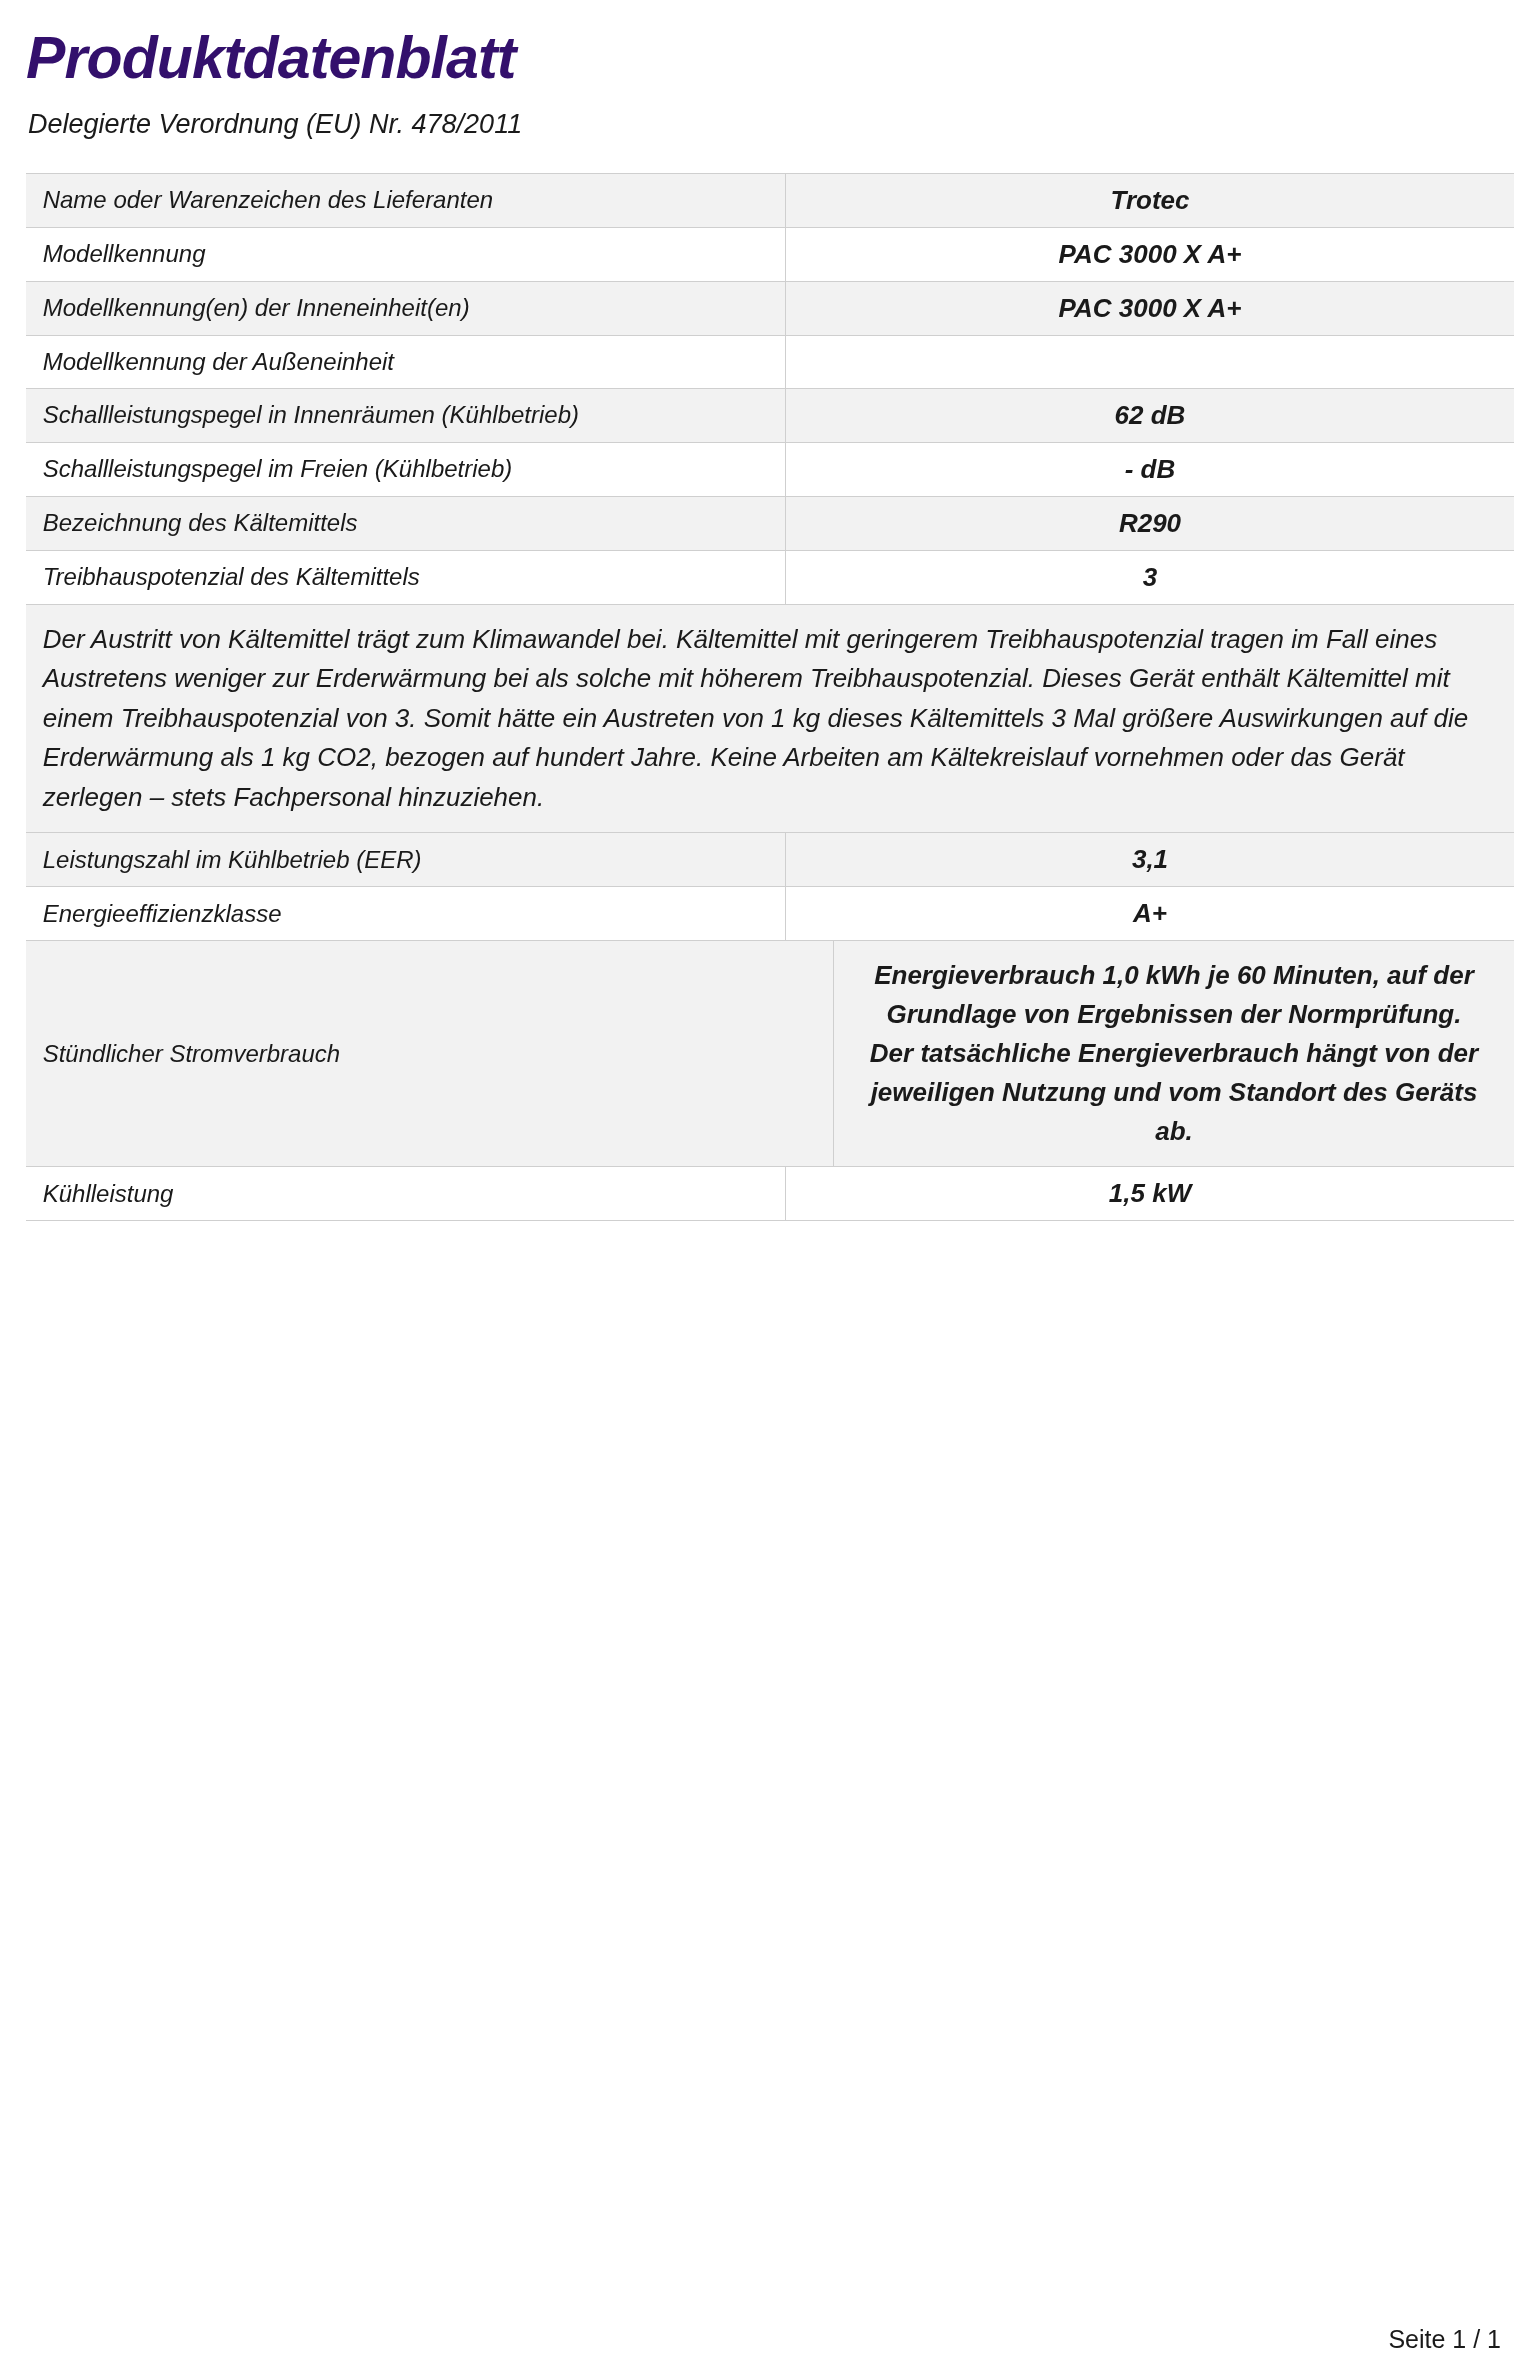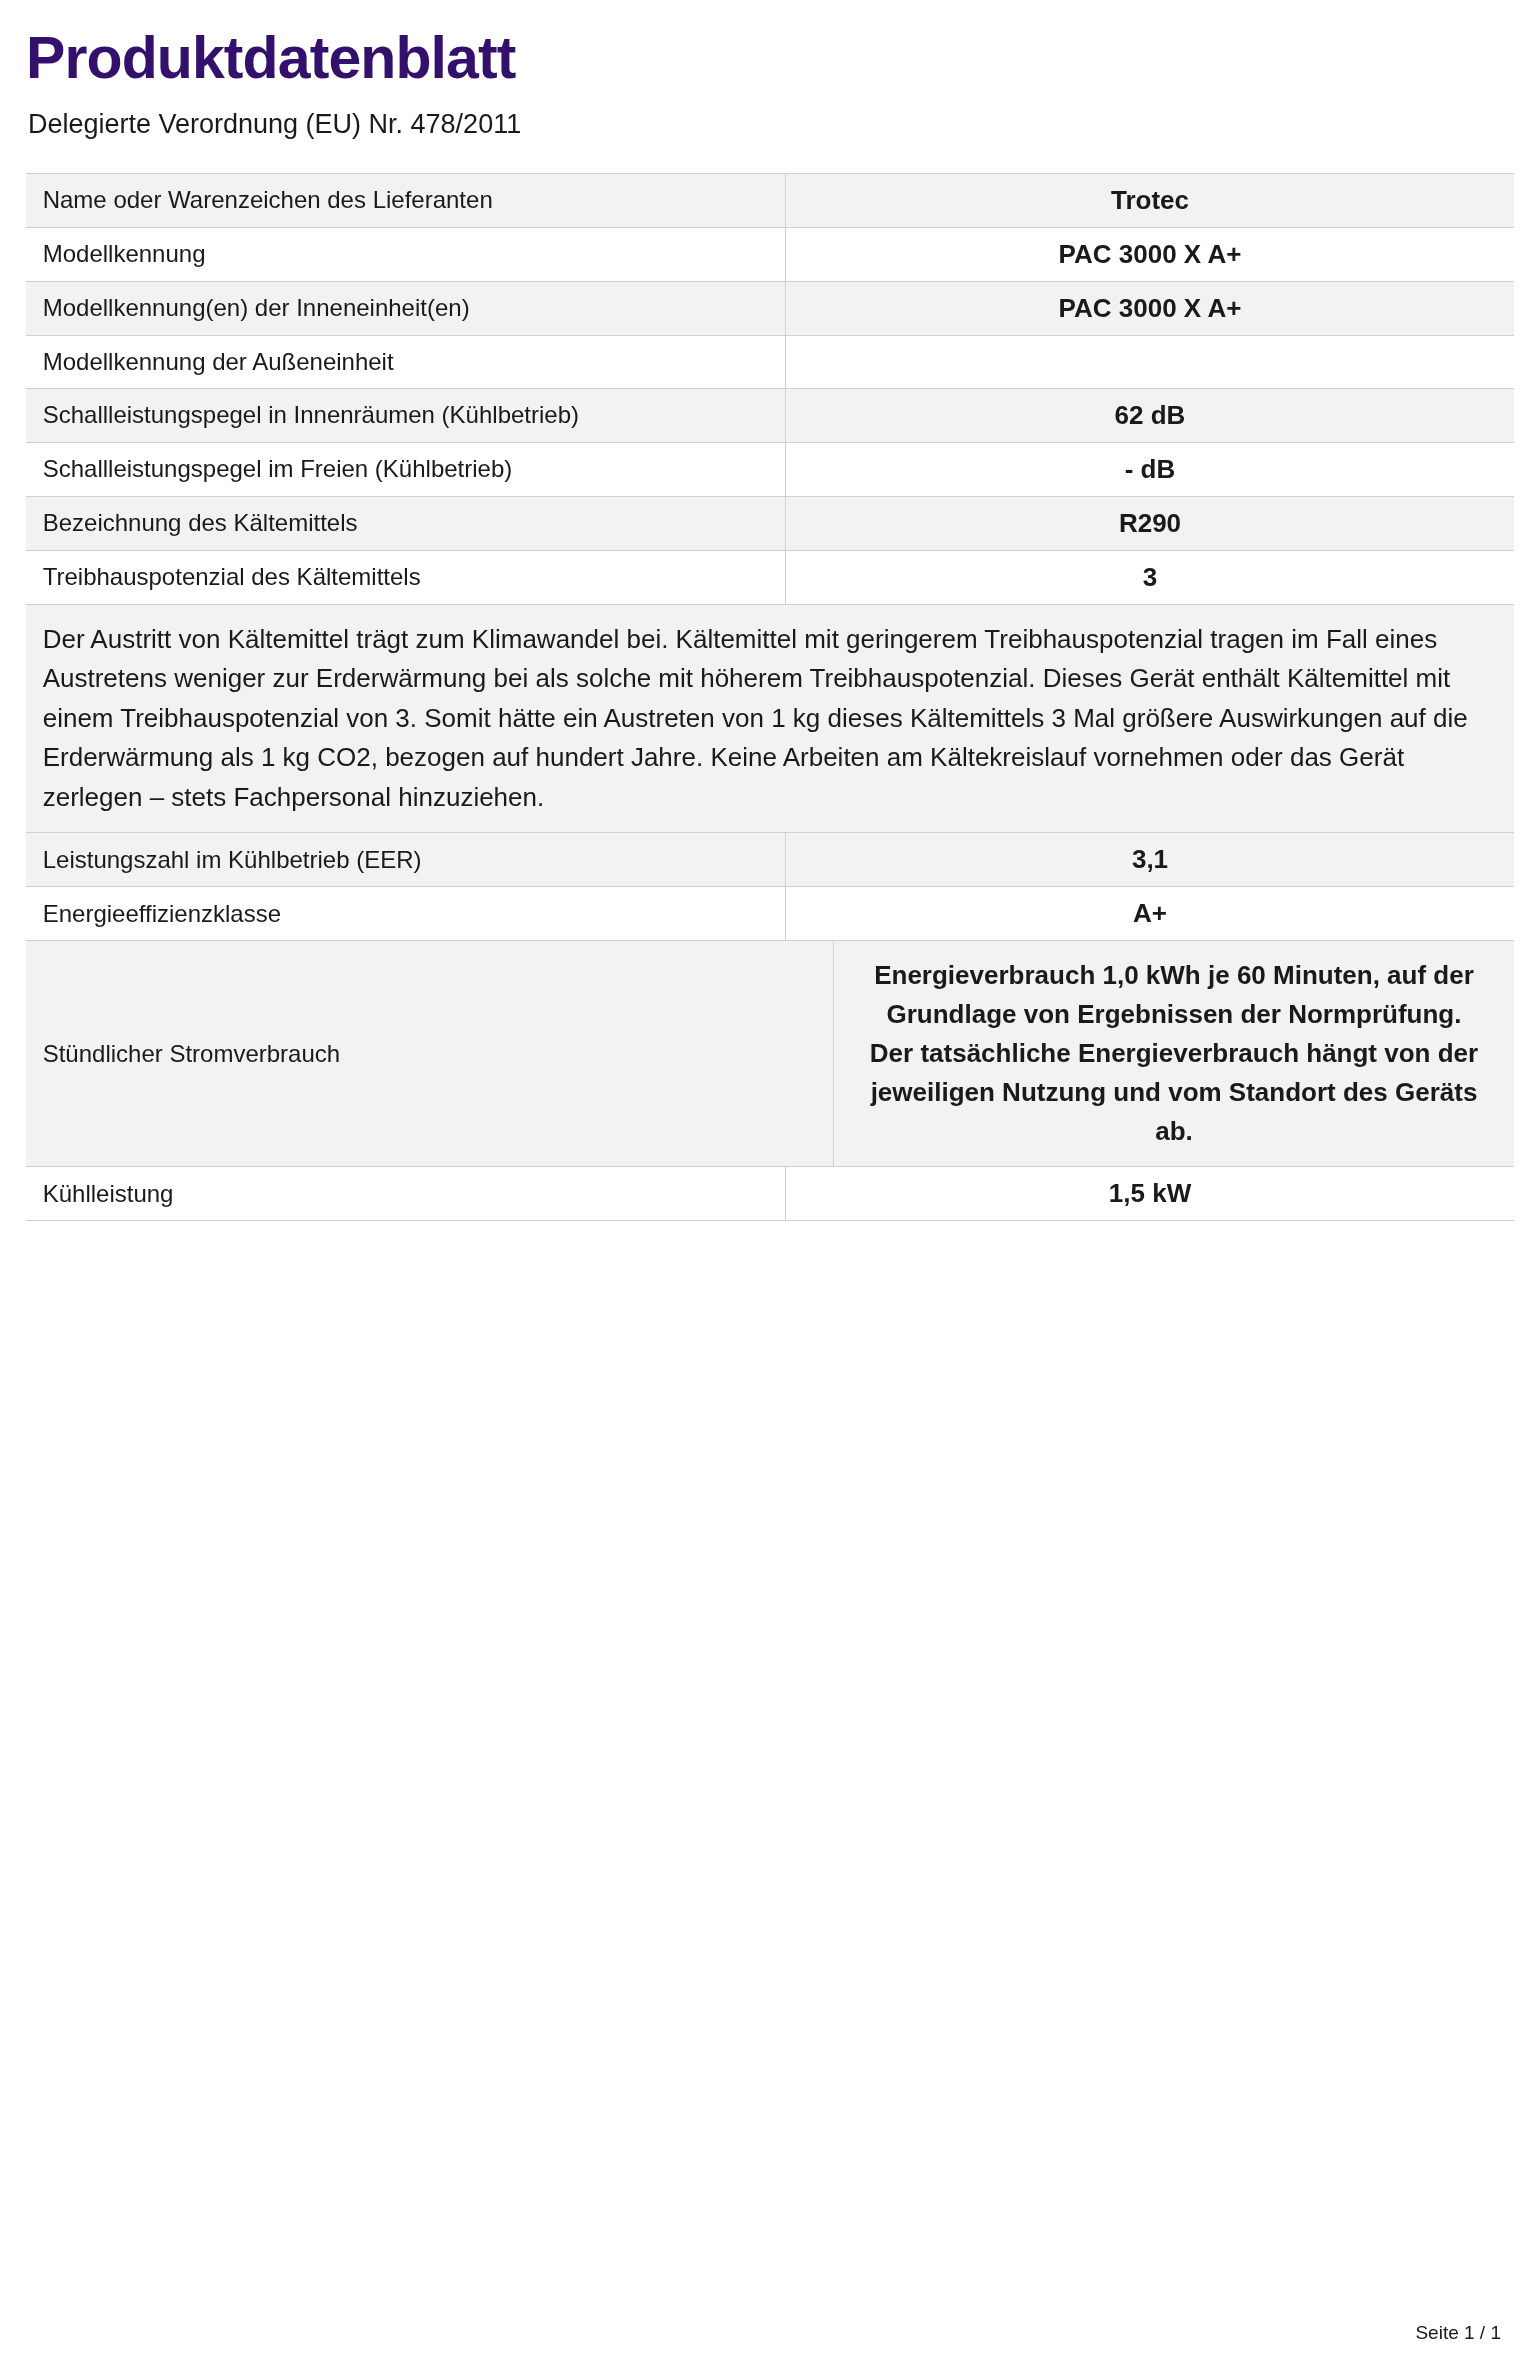--- a/index.html
+++ b/index.html
@@ -14,20 +14,21 @@
     width:1538px;
     height:2375px;
     background:#ffffff;
     color:var(--text);
     font-family:"Liberation Sans", sans-serif;
     position:relative;
     overflow:hidden;
   }
   .content{
     padding:18.6px 24px 0 26px;
+    font-style:italic;
   }
   .title{
     color:var(--accent);
     font-size:59px;
     font-weight:700;
     margin:5.6px 0 16.7px 0;
     letter-spacing:-0.9px;
   }
   .subtitle{
     font-size:27px;
@@ -78,22 +79,22 @@
     width:100%;
     padding:11px 16.7px;
     font-size:26px;
     font-weight:700;
     display:flex;
     align-items:center;
   }
   .footer{
     position:absolute;
     right:37px;
-    bottom:31px;
-    font-size:19px;
+    bottom:21px;
+    font-size:25px;
     color:var(--text);
   }
 </style>
 </head>
 <body>
 
 <div class="content">
 
   <h1 class="title">Produktdatenblatt</h1>
   <div class="subtitle">Delegierte Verordnung (EU) Nr. 478/2011</div>

